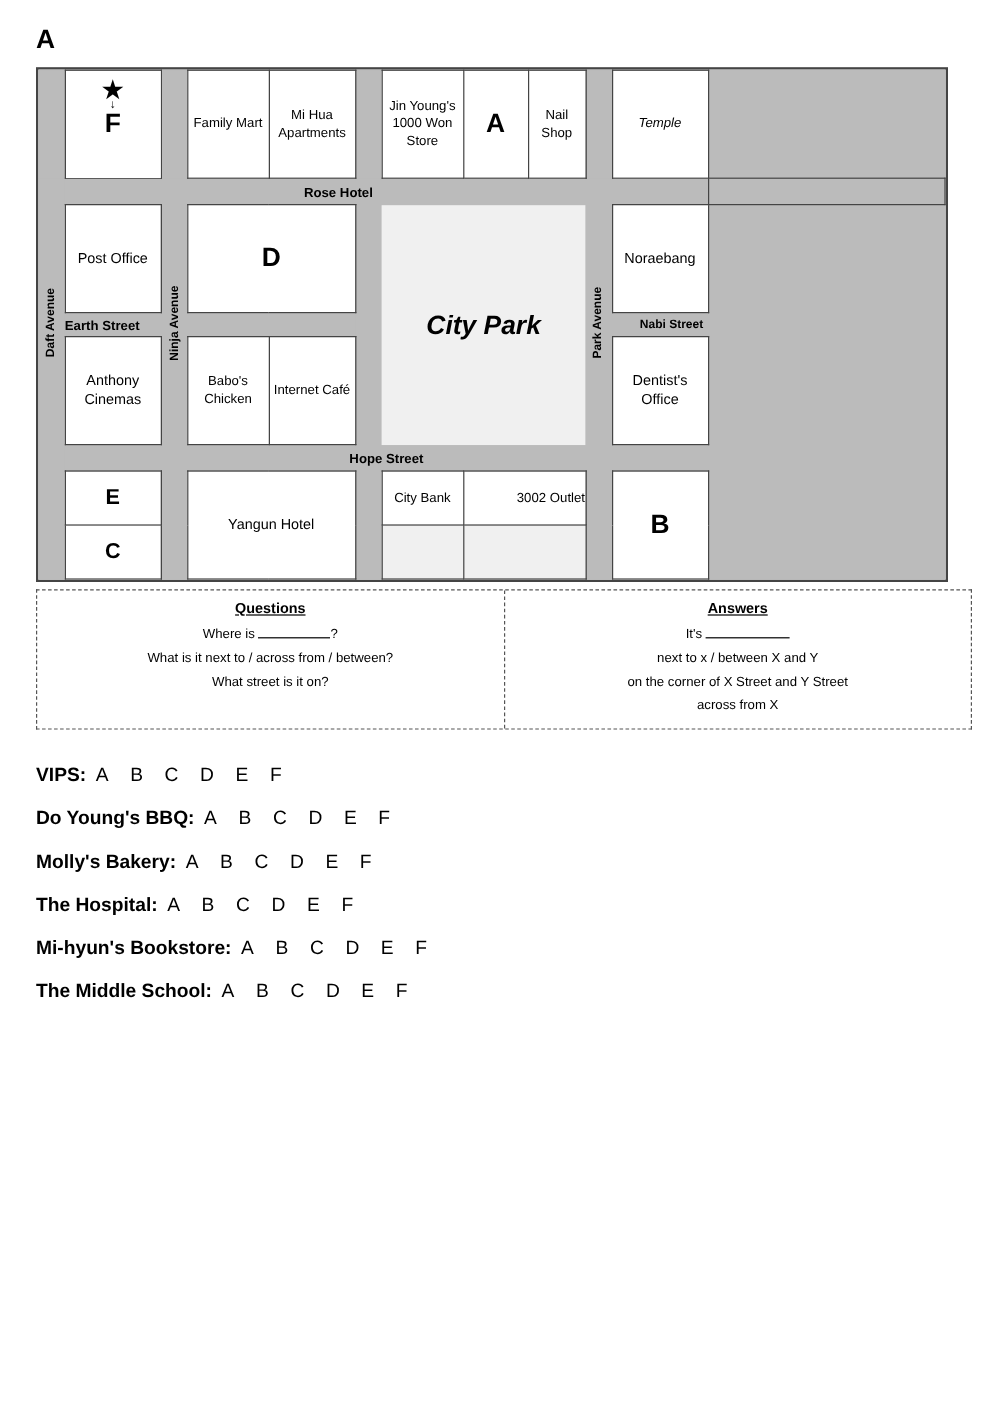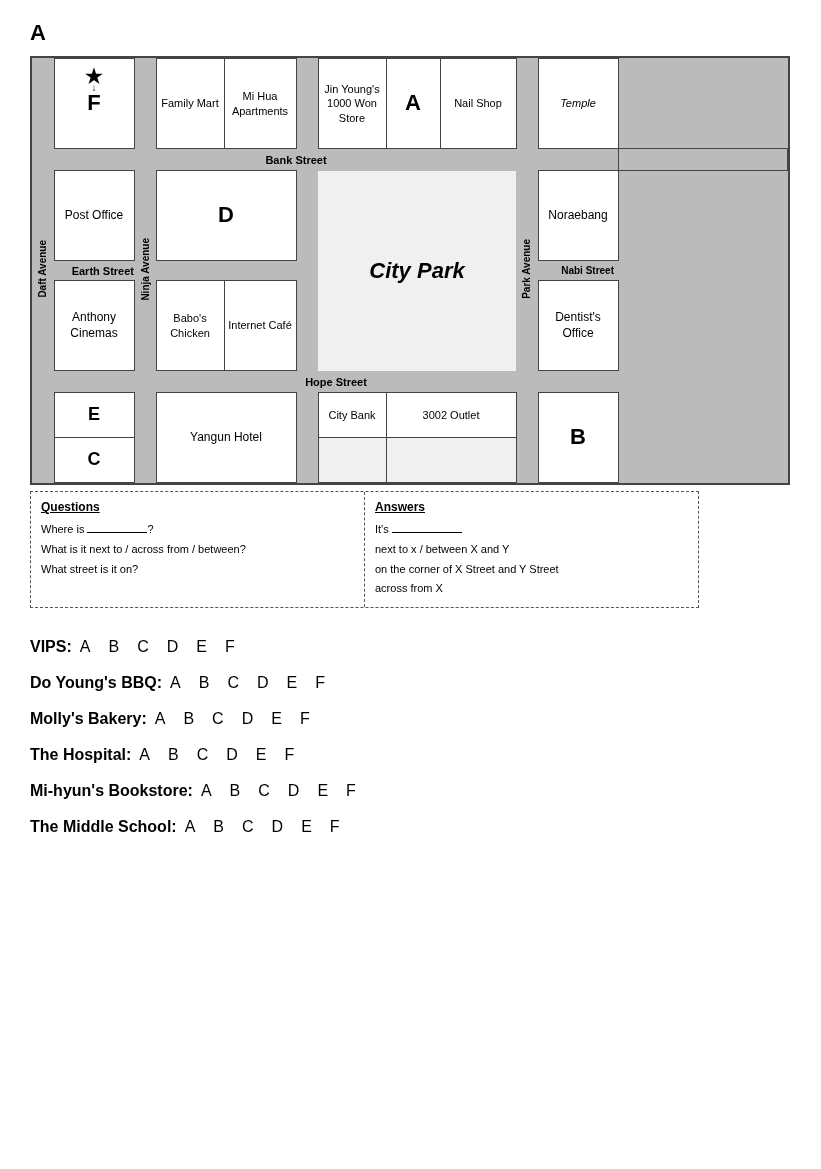--- a/index.html
+++ b/index.html
@@ -14,23 +14,24 @@
     }
     .page-label {
       font-size: 22px;
       font-weight: bold;
       margin-bottom: 10px;
     }
 
     
     .qa-container {
       display: flex;
-      width: 669px;
+      width: 780px;
       border: 1.5px dashed #555;
       margin-top: 6px;
+      text-align: center;
     }
     .qa-box {
       flex: 1;
       padding: 8px 10px;
       border-right: 1.5px dashed #555;
     }
     .qa-box:last-child { border-right: none; }
     .qa-title {
       text-decoration: underline;
       font-weight: bold;
@@ -143,30 +144,30 @@
 
       <td class="cell-block" style="width:68px; height:90px; font-size:11px;">Family Mart</td>
 
       <td class="cell-block" style="width:72px; height:90px; font-size:11px;">Mi Hua Apartments</td>
       <td class="cell-street-v" style="width:22px; background:#bbb;"></td>
 
       <td class="cell-block" style="width:68px; height:90px; font-size:11px;">Jin Young's 1000 Won Store</td>
 
       <td class="cell-block" style="width:54px; height:90px; font-size:22px; font-weight:bold;">A</td>
 
-      <td class="cell-block" style="width:76px; height:90px; font-size:11px;">Nail Shop</td>
+      <td class="cell-block" style="width:48px; height:90px; font-size:11px;">Nail Shop</td>
       <td class="cell-street-v" style="width:22px; background:#bbb;"></td>
 
       <td class="cell-block" style="width:80px; height:90px; font-size:11px;font-style:italic;">Temple</td>
     </tr>
 
     <tr>
       <td class="cell-street-v" style="background:#bbb;"></td>
       <td colspan="9" class="cell-street-h" style="height:22px;">
-        <span class="cell-street-h-label">Bank Street</span>
+        <span class="cell-street-h-label">Rose Hotel</span>
       </td>
       <td class="cell-street-v" style="background:#bbb;"></td>
       <td class="cell-block" style="background:#bbb;"></td>
     </tr>
 
     <tr>
 
       <td class="cell-street-v" rowspan="3" style="background:#bbb; width:22px;">
         <span class="cell-street-v-label">Daft Avenue</span>
       </td>
@@ -185,21 +186,21 @@
 
       <td class="cell-street-v" rowspan="3" style="background:#bbb; width:22px;">
         <span class="cell-street-v-label">Park Avenue</span>
       </td>
 
       <td class="cell-block" style="width:80px; height:90px; font-size:12px;">Noraebang</td>
     </tr>
 
     <tr>
 
-      <td class="cell-street-h" colspan="1" style="height:20px; background:#bbb; text-align:right;">
+      <td class="cell-street-h" colspan="1" style="height:20px; background:#bbb; text-align:left;">
         <span class="cell-street-h-label">Earth Street</span>
       </td>
 
       <td colspan="2" style="background:#bbb; text-align:center;">
         
       </td>
 
       <td class="cell-street-h" style="background:#bbb; height:20px; text-align:right; font-size:10px; font-weight:bold; padding-right:4px;">
         <span>Nabi Street</span>
       </td>
@@ -227,21 +228,21 @@
       <td class="cell-street-v" style="background:#bbb;"></td>
 
       <td class="cell-block" style="width:80px; height:45px; font-size:18px; font-weight:bold;">E</td>
       <td class="cell-street-v" style="background:#bbb;"></td>
 
       <td colspan="2" rowspan="2" class="cell-block" style="height:90px; font-size:12px;">Yangun Hotel</td>
       <td class="cell-street-v" rowspan="2" style="background:#bbb;"></td>
 
       <td class="cell-block" style="width:68px; height:45px; font-size:11px;margin-left:32px;">City Bank</td>
 
-      <td colspan="2" class="cell-block" style="height:45px; font-size:11px;">3002 Outlet</td>
+      <td colspan="2" class="cell-block" style="height:45px; font-size:11px;text-align:right;">3002 Outlet</td>
       <td class="cell-street-v" rowspan="2" style="background:#bbb;"></td>
 
       <td rowspan="2" class="cell-block" style="width:80px; height:90px; font-size:22px; font-weight:bold;">B</td>
     </tr>
     <tr>
       <td class="cell-street-v" style="background:#bbb;"></td>
 
       <td class="cell-block" style="width:80px; height:45px; font-size:18px; font-weight:bold;">C</td>
       <td class="cell-street-v" style="background:#bbb;"></td>
 

